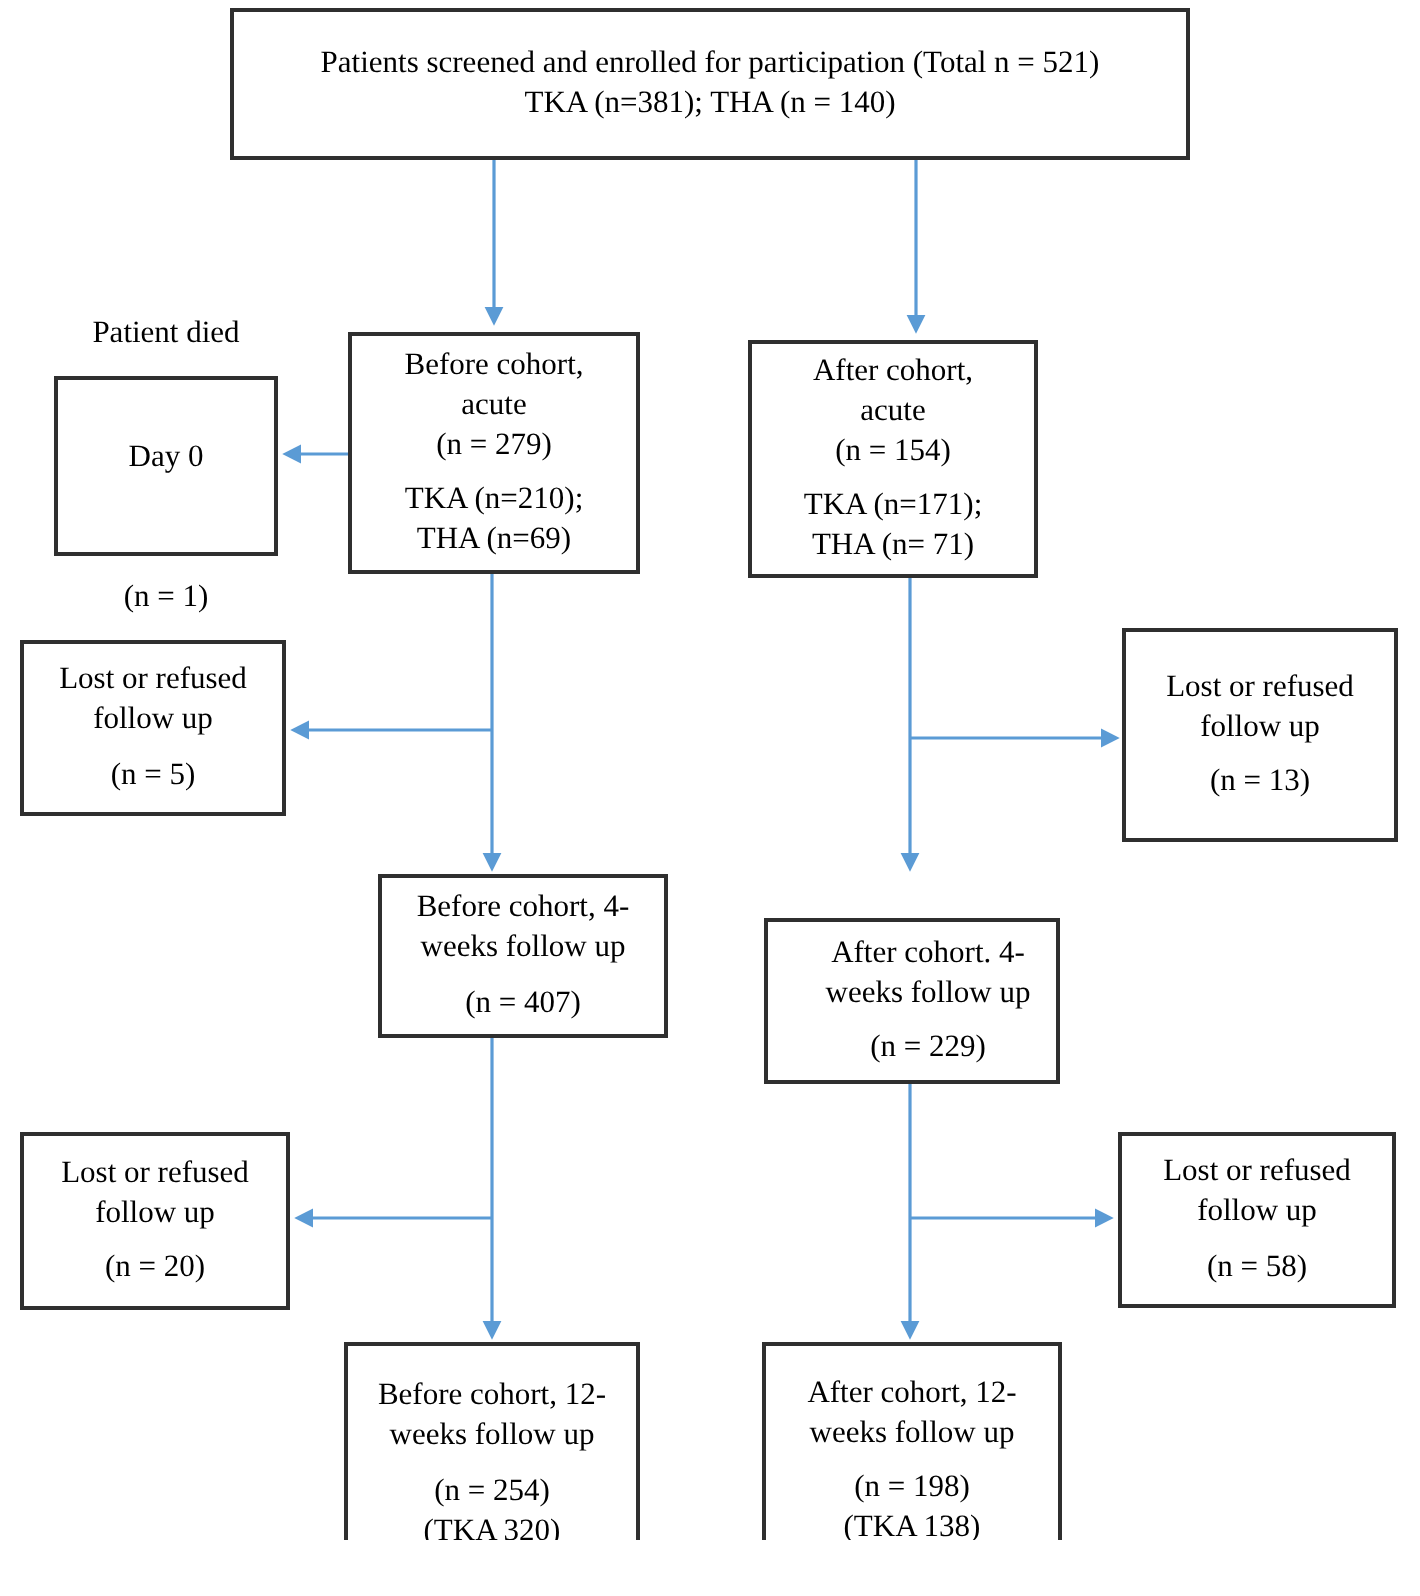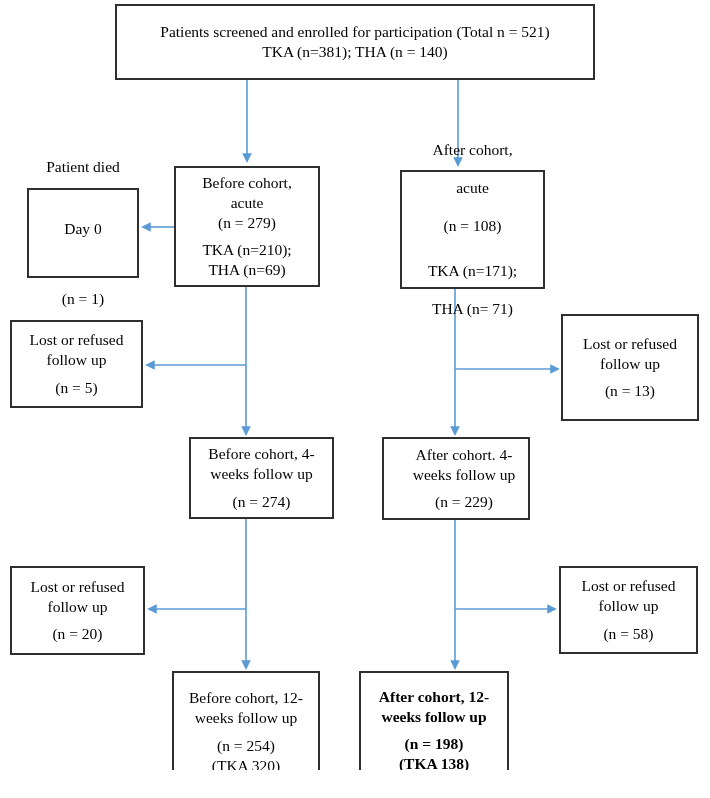--- a/index.html
+++ b/index.html
@@ -73,47 +73,47 @@
   </div>
 
   <div class="box" style="left:174px; top:166px; width:146px; height:121px;justify-content:center;">
     <div class="bline">Before cohort,</div>
     <div class="bline">acute</div>
     <div class="bline">(n = 279)</div>
     <div class="bline gap-sm">TKA (n=210);</div>
     <div class="bline">THA (n=69)</div>
   </div>
 
-  <div class="box" style="left:400px; top:170px; width:145px; height:119px;gap:18px;">
+  <div class="box" style="left:374px; top:170px; width:145px; height:119px;">
     <div class="bline">After cohort,</div>
     <div class="bline">acute</div>
-    <div class="bline">(n = 108)</div>
+    <div class="bline">(n = 154)</div>
     <div class="bline gap-sm">TKA (n=171);</div>
     <div class="bline">THA (n= 71)</div>
   </div>
 
   <div class="box" style="left:10px; top:320px; width:133px; height:88px;">
     <div class="bline">Lost or refused</div>
     <div class="bline">follow up</div>
     <div class="bline gap-sm">(n = 5)</div>
   </div>
 
   <div class="box" style="left:561px; top:314px; width:138px; height:107px;">
     <div class="bline">Lost or refused</div>
     <div class="bline">follow up</div>
     <div class="bline gap-sm">(n = 13)</div>
   </div>
 
   <div class="box" style="left:189px; top:437px; width:145px; height:82px;">
     <div class="bline">Before cohort, 4-</div>
     <div class="bline">weeks follow up</div>
-    <div class="bline gap-sm">(n = 274)</div>
+    <div class="bline gap-sm">(n = 407)</div>
   </div>
 
-  <div class="box" style="left:382px; top:437px; width:148px; height:83px;padding-left:20px;">
+  <div class="box" style="left:382px; top:459px; width:148px; height:83px;padding-left:20px;">
     <div class="bline">After cohort.  4-</div>
     <div class="bline">weeks follow up</div>
     <div class="bline gap-sm">(n = 229)</div>
   </div>
 
   <div class="box" style="left:10px; top:566px; width:135px; height:89px;">
     <div class="bline">Lost or refused</div>
     <div class="bline">follow up</div>
     <div class="bline gap-sm">(n = 20)</div>
   </div>
@@ -124,20 +124,20 @@
     <div class="bline gap-sm">(n = 58)</div>
   </div>
 
   <div class="box" style="left:172px; top:671px; width:148px; height:122px;text-align:right;">
     <div class="bline">Before cohort, 12-</div>
     <div class="bline">weeks follow up</div>
     <div class="bline gap-sm">(n = 254)</div>
     <div class="bline gap">(TKA 320)</div>
   </div>
 
-  <div class="box" style="left:359px; top:671px; width:150px; height:119px;font-weight:bold;">
+  <div class="box" style="left:381px; top:671px; width:150px; height:119px;">
     <div class="bline">After cohort, 12-</div>
     <div class="bline">weeks  follow up</div>
     <div class="bline gap-sm">(n = 198)</div>
     <div class="bline gap">(TKA 138)</div>
   </div>
 
 </div>
 
 </body></html>

